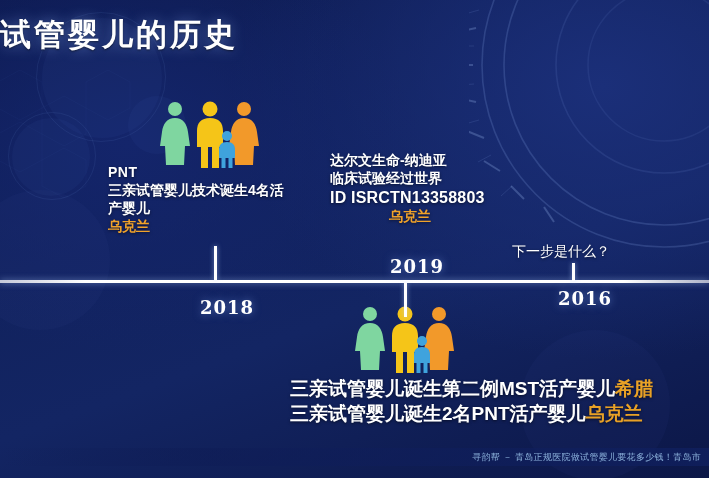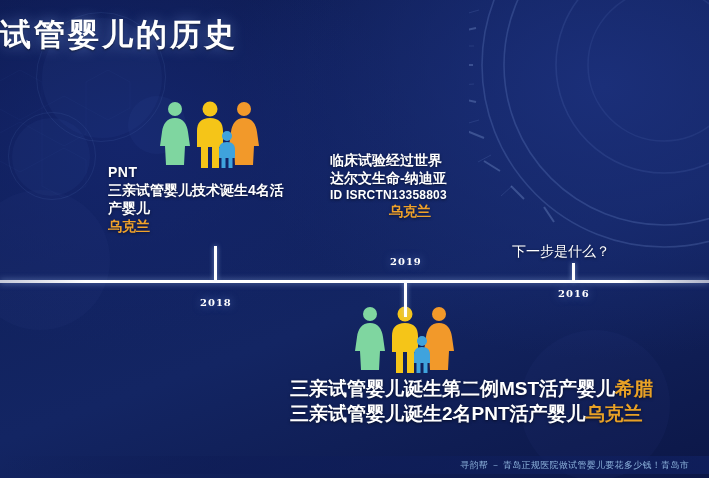--- a/index.html
+++ b/index.html
@@ -79,21 +79,21 @@
     background: #ffffff;
     box-shadow: 0 0 5px rgba(180,210,255,0.6);
   }
   .tick-up   { top: 246px; height: 34px; }
   .tick-down { top: 283px; height: 34px; }
   .tick-short{ top: 263px; height: 18px; }
 
   .year {
     position: absolute;
     color: #ffffff;
-    font-size: 10px;
+    font-size: 18px;
     font-weight: 700;
     letter-spacing: 1px;
     text-shadow: 0 0 8px rgba(140,180,255,0.5);
     font-family: "DejaVu Serif", "Liberation Serif", serif;
     white-space: nowrap;
   }
 
   
   .block {
     position: absolute;
@@ -102,40 +102,40 @@
     line-height: 1.28;
     text-shadow: 0 1px 3px rgba(0,0,0,0.55);
   }
   .block .line { white-space: nowrap; }
   .hl { color: #f0a22a; font-weight: 700; }
   .hl-gold { color: #e8a126; font-weight: 700; }
 
   .block-left   { left: 108px;  top: 164px; width: 215px; font-size: 14px; font-weight: 700; }
   .block-left .pnt { font-size: 14px; letter-spacing: .5px; }
   .block-mid    { left: 330px;  top: 152px; width: 160px; font-size: 14px; font-weight: 700; text-align: left; }
-  .block-mid .id { font-size: 12px; letter-spacing: .2px; }
+  .block-mid .id { font-size: 16px; letter-spacing: .2px; }
   .block-mid .country { text-align: center; }
   .block-right  { left: 512px;  top: 243px; width: 150px; font-size: 14px; font-weight: 400; }
   .block-bottom { left: 290px;  top: 376px; width: 332px; font-size: 19px; font-weight: 700; text-align: center; line-height: 1.34; }
 
   
   .family { position: absolute; }
 
   
   .footer {
     position: absolute;
     left: 0;
-    bottom: 4px;
+    bottom: 12px;
     width: 709px;
     height: 18px;
     background: linear-gradient(to right, rgba(12,24,74,0) 0%, rgba(14,28,86,0.55) 30%, rgba(16,32,96,0.75) 100%);
     display: flex;
     align-items: center;
     justify-content: flex-end;
-    padding-right: 20px;
+    padding-right: 8px;
     box-sizing: border-box;
   }
   .footer span {
     color: #9fc8ef;
     font-size: 9px;
     opacity: .85;
     letter-spacing: .3px;
     white-space: nowrap;
   }
 </style>
@@ -247,22 +247,22 @@
   </svg>
 
   <div class="block block-left">
     <div class="line pnt">PNT</div>
     <div class="line">三亲试管婴儿技术诞生4名活</div>
     <div class="line">产婴儿</div>
     <div class="line hl">乌克兰</div>
   </div>
 
   <div class="block block-mid">
+    <div class="line">达尔文生命-纳迪亚</div>
     <div class="line">临床试验经过世界</div>
-    <div class="line">达尔文生命-纳迪亚</div>
     <div class="line id">ID ISRCTN13358803</div>
     <div class="line hl country">乌克兰</div>
   </div>
 
   <div class="block block-right">
     <div class="line">下一步是什么？</div>
   </div>
 
   <div class="timeline-line"></div>
 

